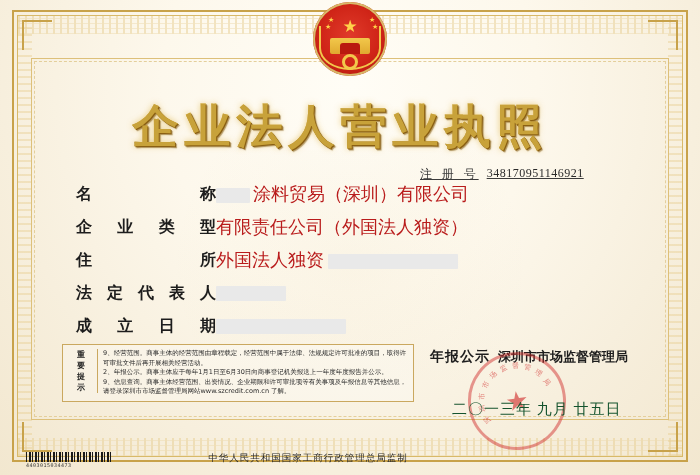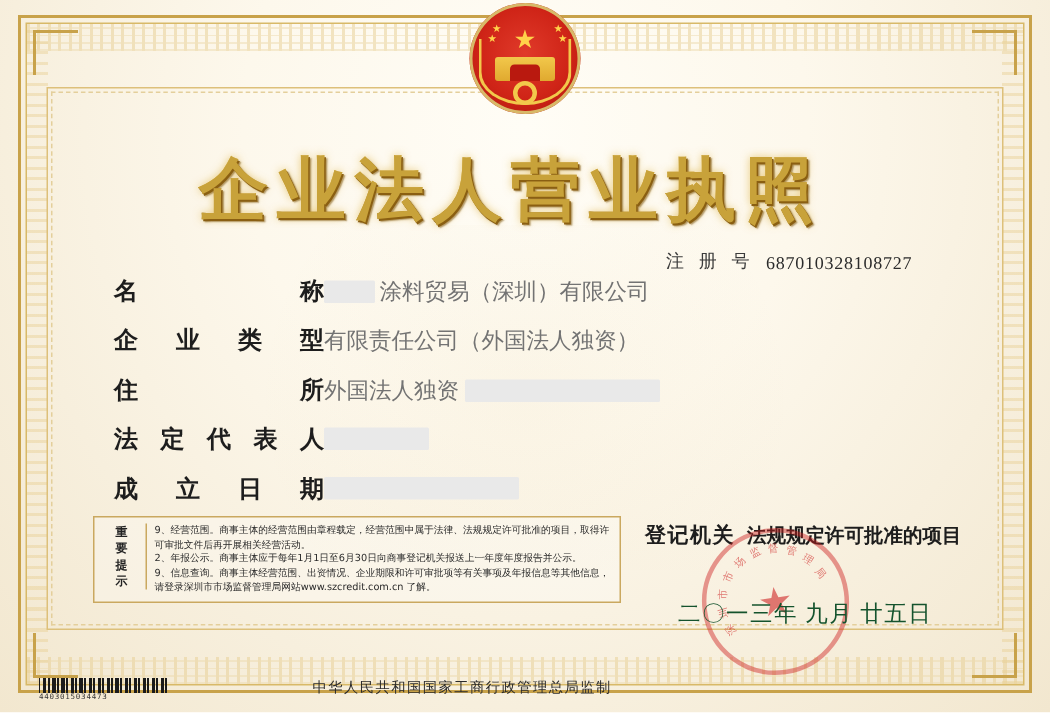--- a/index.html
+++ b/index.html
@@ -172,26 +172,27 @@
       1px 1px 0 #8a5f12,
       2px 2px 1px rgba(120,80,10,.55),
       0 0 6px rgba(222,180,70,.7);
     background: linear-gradient(#f6e6a8, #c89a2c 45%, #8e6512 75%, #e5cc7a 100%);
     -webkit-background-clip: text;
   }
 
   
   .reg-line {
     position: absolute;
-    left: 444px; top: 166px;
+    left: 420px; top: 166px;
     width: 240px;
     font-size: 12px;
     color: #3b3b3b;
     display: flex;
-    align-items: flex-end;
+    align-items: flex-start;
+    text-decoration: underline;
   }
   .reg-line .reg-label {
     letter-spacing: 3px;
     font-family: "DejaVu Sans", sans-serif;
   }
   .reg-line .reg-value {
     margin-left: 8px;
     font-family: "Liberation Serif", serif;
     font-size: 12px;
     color: #2b2b2b;
@@ -216,23 +217,23 @@
     font-family: "DejaVu Sans", sans-serif;
     font-size: 16px;
     font-weight: bold;
     color: #1d1d1d;
     letter-spacing: 0;
     display: flex;
     justify-content: space-between;
   }
   .field-label span { display: inline-block; }
   .field-value {
-    font-family: Liberation Mono, monospace;
-    font-size: 15px;
-    color: #737373;
+    font-family: Liberation Sans, sans-serif;
+    font-size: 18px;
+    color: #b91c1c;
     white-space: nowrap;
   }
   .redact {
     display: inline-block;
     background: #e9e9e9;
     border-radius: 1px;
     height: 15px;
     vertical-align: middle;
     margin-right: 3px;
   }
@@ -403,21 +404,21 @@
       <span style="left:48px; top:9px;">★</span>
     </div>
     <div class="gate"></div>
     <div class="cog"></div>
   </div>
 
   <div class="title">企业法人营业执照</div>
 
   <div class="reg-line">
     <div class="reg-label">注 册 号</div>
-    <div class="reg-value">687010328108727</div>
+    <div class="reg-value">348170951146921</div>
   </div>
 
   <div class="fields">
 
     <div class="field-row">
       <div class="field-label">
         <span>名</span>
         <span>称</span>
       </div>
       <div class="field-value">
@@ -480,22 +481,22 @@
       <div>示</div>
     </div>
     <div class="notes-body">
       <div class="note-item">9、经营范围。商事主体的经营范围由章程载定，经营范围中属于法律、法规规定许可批准的项目，取得许可审批文件后再开展相关经营活动。</div>
       <div class="note-item">2、年报公示。商事主体应于每年1月1日至6月30日向商事登记机关报送上一年度年度报告并公示。</div>
       <div class="note-item">9、信息查询。商事主体经营范围、出资情况、企业期限和许可审批项等有关事项及年报信息等其他信息，请登录深圳市市场监督管理局网站www.szcredit.com.cn 了解。</div>
     </div>
   </div>
 
   <div class="authority">
-    <div class="auth-label">登记机关</div>
-    <div class="auth-value">法规规定许可批准的项目</div>
+    <div class="auth-label">年报公示</div>
+    <div class="auth-value">深圳市市场监督管理局</div>
   </div>
 
   <div class="seal">
     <div class="seal-star">★</div>
     <div class="seal-text">
       <span style="transform: rotate(-120deg) translate(0,-40px);">深</span>
       <span style="transform: rotate(-100deg) translate(0,-40px);">圳</span>
       <span style="transform: rotate(-80deg) translate(0,-40px);">市</span>
       <span style="transform: rotate(-60deg) translate(0,-40px);">市</span>
       <span style="transform: rotate(-40deg) translate(0,-40px);">场</span>

